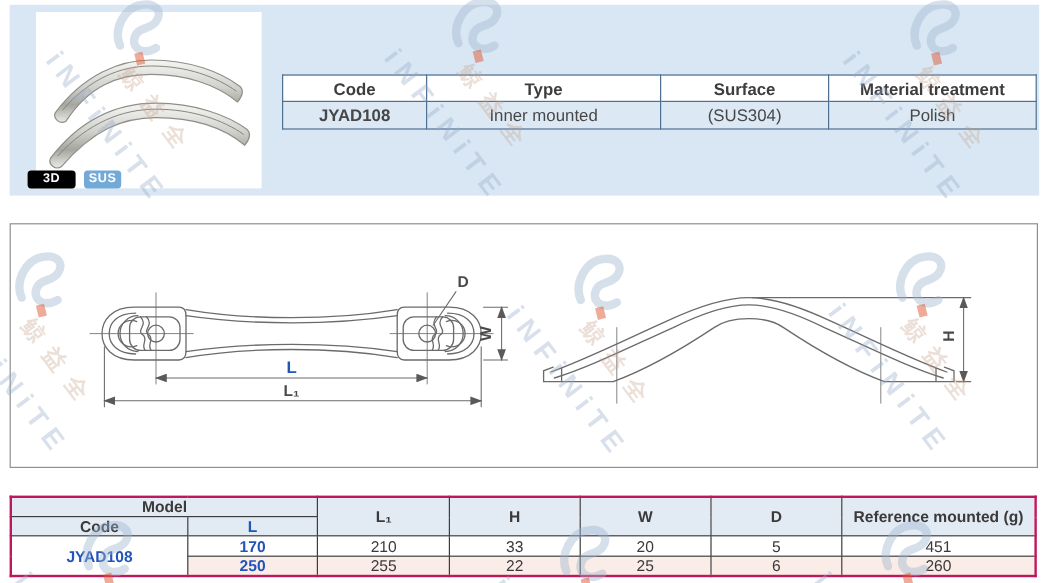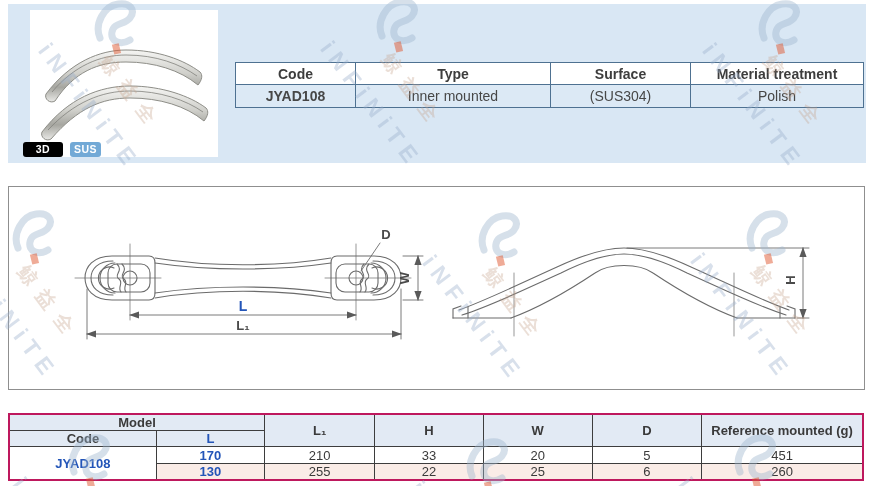--- a/index.html
+++ b/index.html
@@ -224,21 +224,21 @@
   <tr class="r1">
     <td rowspan="2" class="bluetxt">JYAD108</td>
     <td class="bluetxt">170</td>
     <td>210</td>
     <td>33</td>
     <td>20</td>
     <td>5</td>
     <td>451</td>
   </tr>
   <tr class="r2">
-    <td class="bluetxt">130</td>
+    <td class="bluetxt">250</td>
     <td>255</td>
     <td>22</td>
     <td>25</td>
     <td>6</td>
     <td>260</td>
   </tr>
 </tbody>
   </table>
 
 <div class="abs wm-layer" id="wm-layer">

